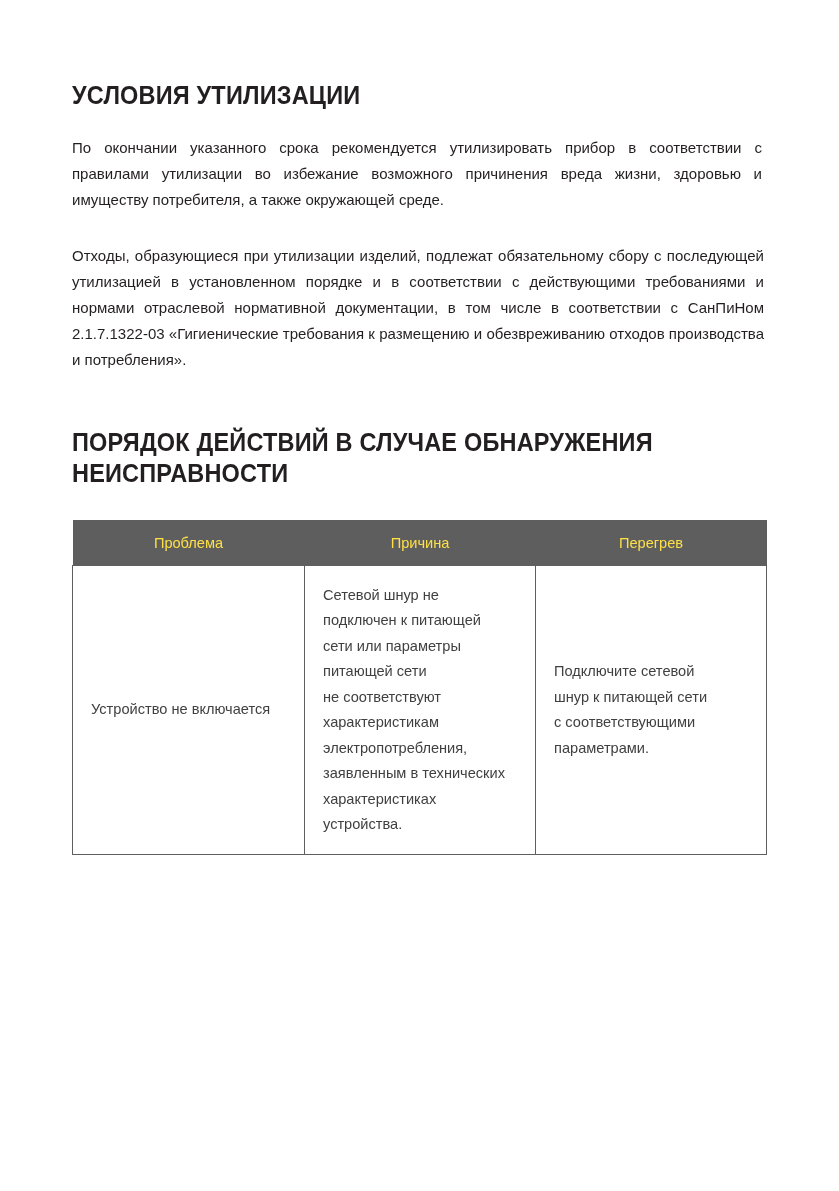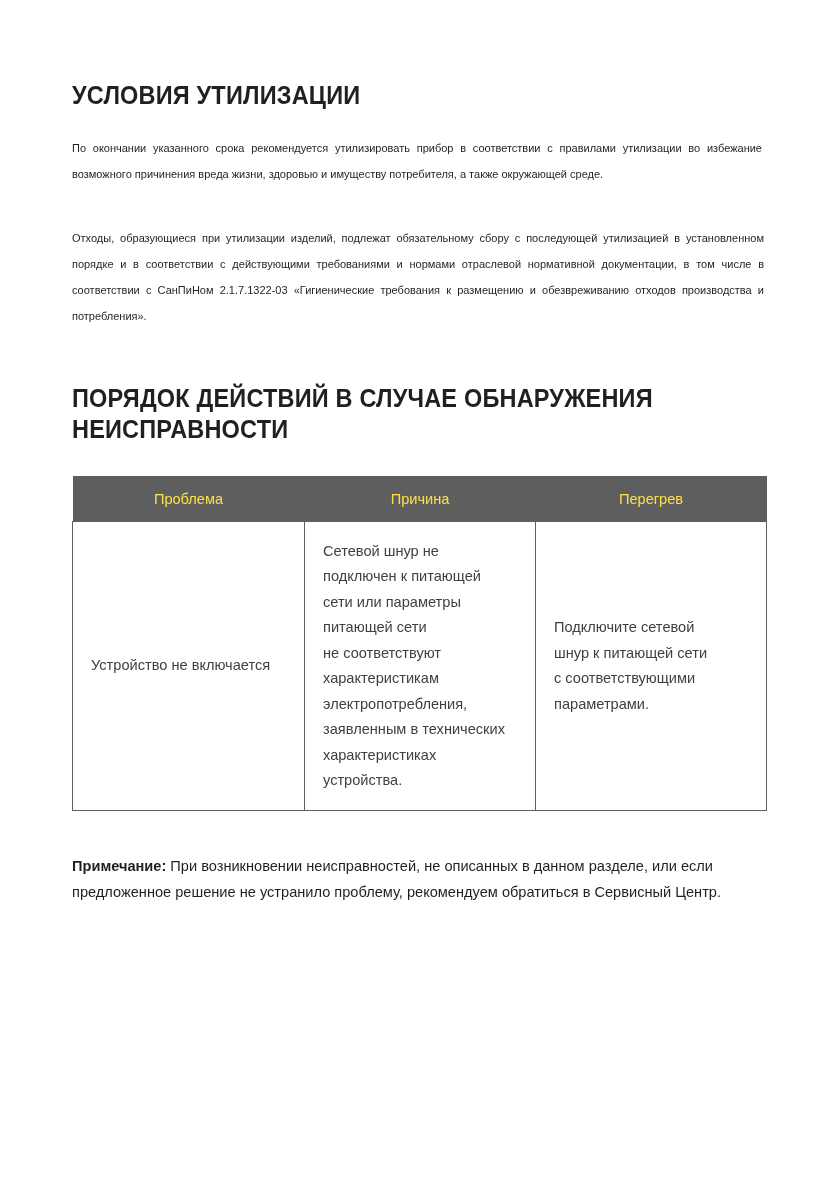--- a/index.html
+++ b/index.html
@@ -40,36 +40,36 @@
     font-weight: bold;
     letter-spacing: 0.2px;
     color: #231f20;
     margin: 0;
     transform: scaleX(0.94);
     transform-origin: left center;
     white-space: pre-line;
   }
 
   .para {
-    font-size: 11px;
+    font-size: 15px;
     line-height: 26px;
     color: #231f20;
     text-align: justify;
     margin: 0;
     white-space: normal;
     hyphens: none;
   }
 
   .para-1 {
     margin-top: 24px;
     width: 690px;
   }
 
   .para-2 {
-    margin-top: 38px;
+    margin-top: 30px;
     width: 692px;
   }
 
   .heading-2-wrap {
     margin-top: 54px;
   }
 
   
   .table-wrap {
     margin-top: 31px;
@@ -184,16 +184,15 @@
 устройства.</td>
             <td class="cell-solution">Подключите сетевой
 шнур к питающей сети
 с соответствующими
 параметрами.</td>
           </tr>
         </tbody>
       </table>
     </div>
 
-    <p class="note"><span class="note-label">Примечание:</span><span> При возникновении неисправностей, не описанных в данном разделе, или если предложенное решение не устранило проблему, рекомендуем обратиться в Сервисный Центр.</span></p>
 
   </div>
 </div>
 
 </body></html>

